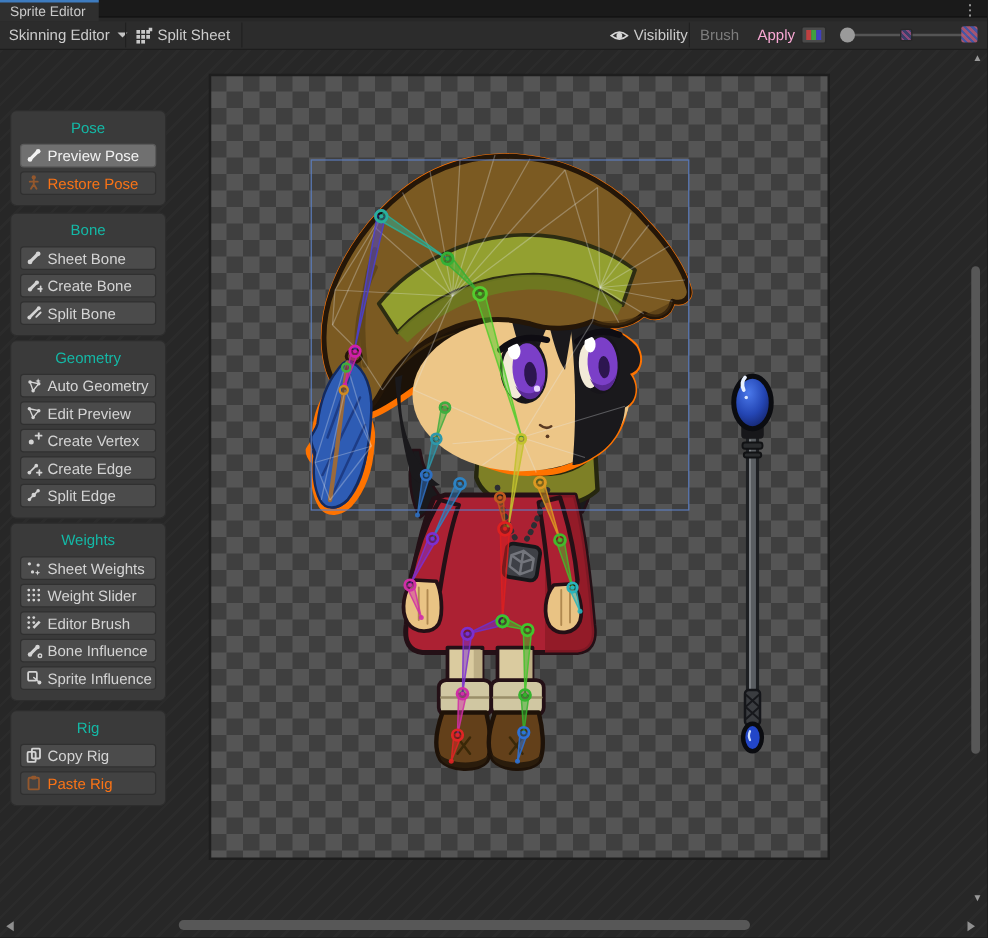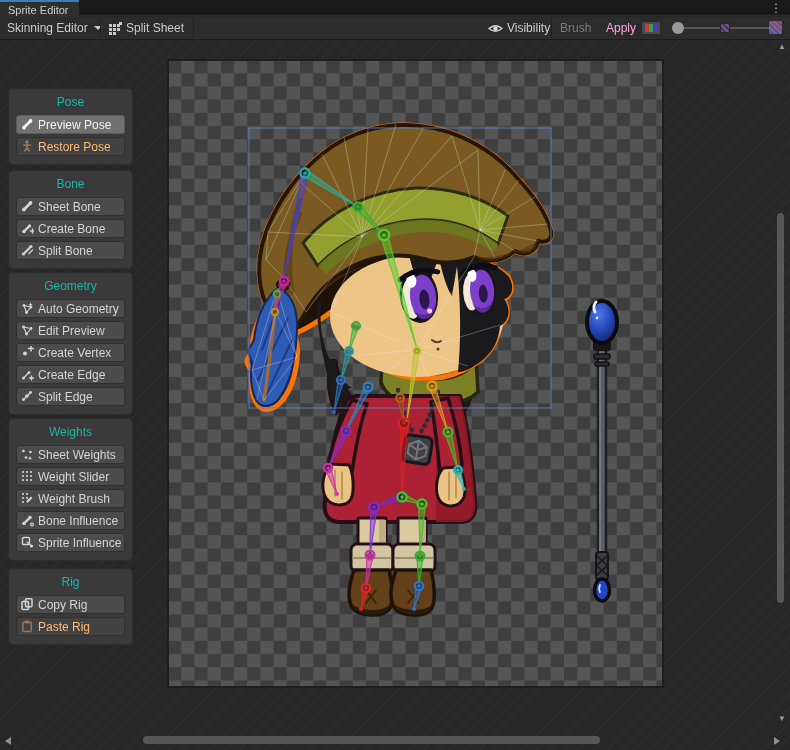--- a/index.html
+++ b/index.html
@@ -35,21 +35,21 @@
      background:repeating-linear-gradient(135deg,rgba(255,255,255,.02) 0 2px,transparent 2px 10px);}
   svg.canvas{position:absolute;left:0;top:0;}
 
   
   .panel{position:absolute;left:8px;width:125px;background:#3a3a3a;border:1px solid #2d2d2d;border-radius:5px;padding:4px 0 5px 0;}
   .panel h3{margin:2px 0 6px 0;text-align:center;font-size:12px;font-weight:normal;color:#14b8a6;}
   .pbtn{margin:0 7px 3px 7px;height:19px;background:#4b4b4b;border:1px solid #303030;border-radius:3px;
         display:flex;align-items:center;gap:4px;padding:0 4px;color:#d4d4d4;font-size:12px;cursor:pointer;white-space:nowrap;overflow:hidden;}
   .pbtn svg{flex:0 0 auto;}
   .pbtn.active{background:#707070;border-color:#5a5a5a;color:#f2f2f2;}
-  .pbtn.disabled{color:#fdba74;background:#424242;}
+  .pbtn.disabled{color:#f97316;background:#424242;}
   .pbtn.disabled svg{opacity:.45;}
 
   
   .vscroll{position:absolute;left:774px;top:0px;width:14px;height:694px;}
   .vthumb{position:absolute;left:3px;top:173px;width:7px;height:390px;background:#575757;border-radius:4px;cursor:pointer;}
   .sarrow{position:absolute;color:#9a9a9a;font-size:8px;cursor:pointer;}
   .hscroll{position:absolute;left:0;top:692px;width:788px;height:17px;}
   .hthumb{position:absolute;left:143px;top:4px;width:457px;height:8px;background:#575757;border-radius:4px;cursor:pointer;}
   .tri{width:0;height:0;position:absolute;top:5px;cursor:pointer;}
   .tri.l{left:5px;border-top:4px solid transparent;border-bottom:4px solid transparent;border-right:6px solid #8f8f8f;}
@@ -565,21 +565,21 @@
                 <g>
                   <circle cx="2" cy="2" r="1.1"></circle>
                   <circle cx="6" cy="2" r="1.1"></circle>
                   <circle cx="2" cy="6" r="1.1"></circle>
                   <circle cx="6" cy="6" r="1.1"></circle>
                   <circle cx="2" cy="10" r="1.1"></circle>
                 </g>
                 <path d="M6.5 11 L11.5 6 l-1.5 -1.5 L5 9.5 Z"></path>
               </g>
             </svg>
-            <span>Weight Brush</span>
+            <span>Editor Brush</span>
           </div>
           <div class="pbtn">
             <svg width="13" height="13" viewBox="0 0 13 13">
               <g fill="currentColor" stroke="none">
                 <circle cx="3" cy="9.5" r="1.8"></circle>
                 <circle cx="9" cy="3.5" r="1.8"></circle>
                 <path d="M4 8.5 L8 4.5" stroke-width="2.4" class="s" stroke="currentColor" fill="none" stroke-linecap="round"></path>
                 <circle cx="11" cy="10.5" r="1.4" fill="none" stroke-width="1.2" class="s" stroke="currentColor" stroke-linecap="round"></circle>
               </g>
             </svg>

